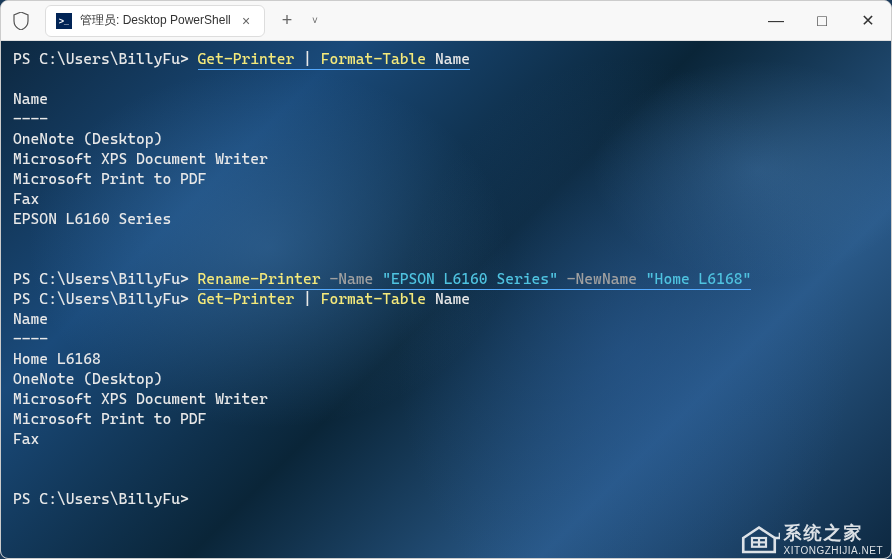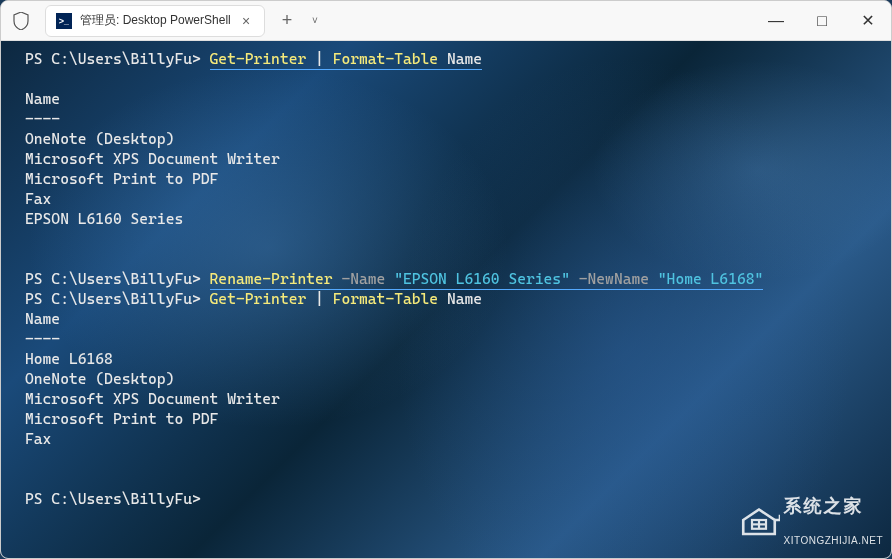--- a/index.html
+++ b/index.html
@@ -125,50 +125,49 @@
         radial-gradient(ellipse 300px 200px at 85% 25%, rgba(100,160,220,0.25), transparent 55%);
     }
     .terminal-content {
       position: relative;
       padding: 8px 12px;
       font-family: "Cascadia Mono", "Consolas", monospace;
       font-size: 15px;
       line-height: 20px;
       color: #e8e8e8;
       white-space: pre;
-      margin-left: 12px;
     }
     .prompt { color: #e8e8e8; }
     .cmd { color: #f5e97a; }
     .cmd-underline { border-bottom: 1px solid #55aaff; padding-bottom: 1px; }
     .param { color: #a0a0a0; }
     .str { color: #4fc3e0; }
     .pipe { color: #e8e8e8; }
     .watermark {
       position: absolute;
-      bottom: 12px;
+      bottom: 2px;
       right: 8px;
       display: flex;
       align-items: center;
       gap: 4px;
       opacity: 0.85;
       justify-content: flex-end;
     }
     .wm-logo {
       width: 42px;
       height: 36px;
     }
     .wm-text {
       display: flex;
       flex-direction: column;
       font-family: "Microsoft YaHei", sans-serif;
       color: #fff;
     }
     .wm-cn { font-size: 18px; font-weight: bold; letter-spacing: 2px; }
-    .wm-url { font-size: 10px; letter-spacing: 0.5px; margin-top: 17px; }
+    .wm-url { font-size: 10px; letter-spacing: 0.5px; }
   </style>
 </head>
 <body>
 
 <div class="window">
   <div class="titlebar">
     <div class="shield-icon">
       <svg width="16" height="18" viewBox="0 0 16 18">
           <path d="M8 0 L15 3 V9 C15 13 12 16.5 8 18 C4 16.5 1 13 1 9 V3 Z" fill="none" stroke="#555" stroke-width="1.2"></path>
         </svg>

